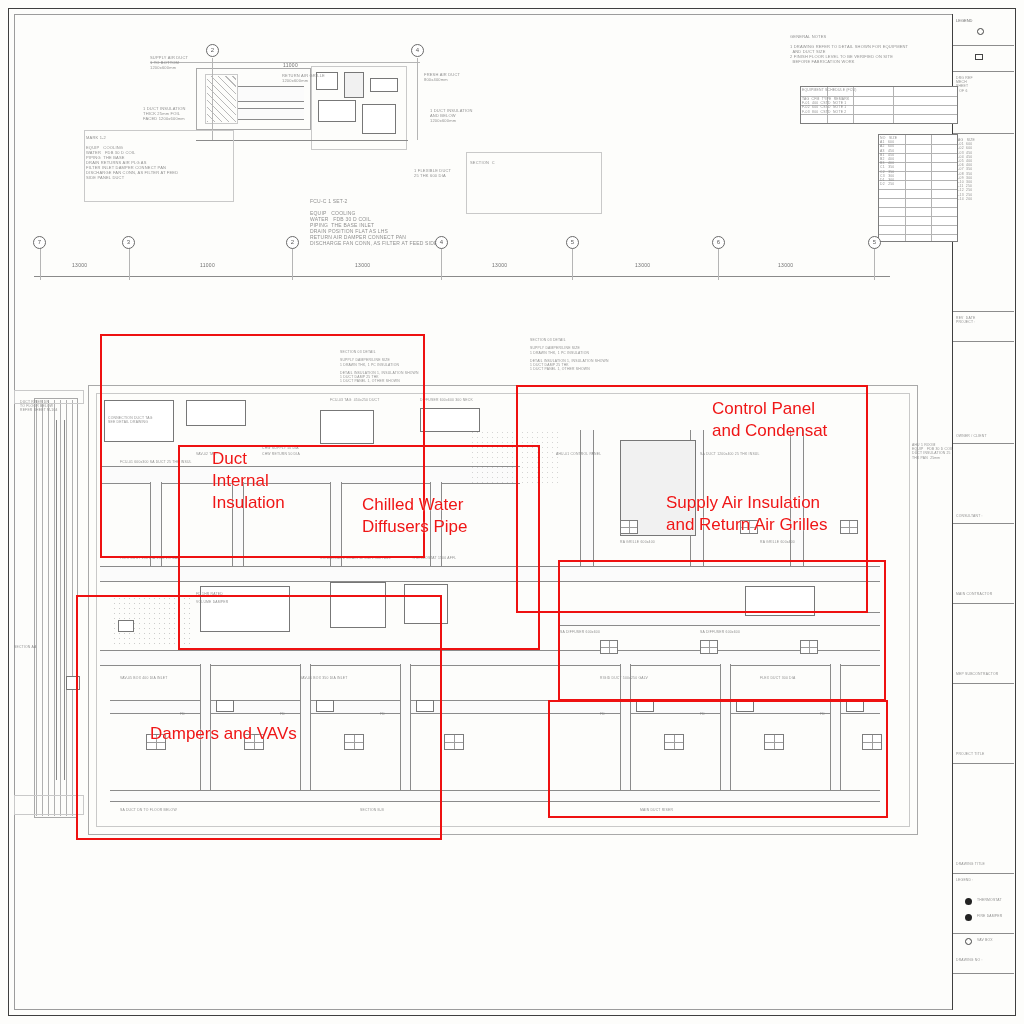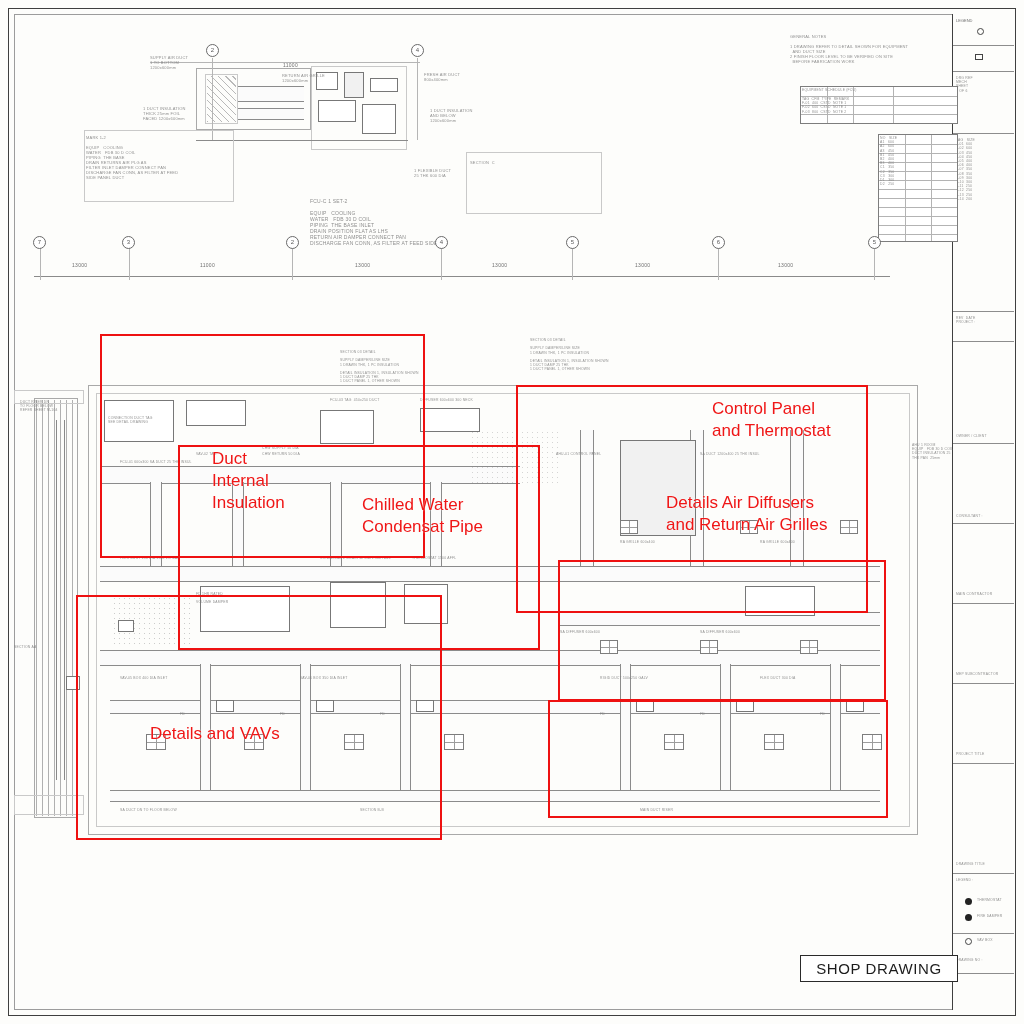--- a/index.html
+++ b/index.html
@@ -584,30 +584,27 @@
 
   <div class="anno-box" style="left:100px; top:334px; width:325px; height:224px;"></div>
 
   <div class="anno-box" style="left:178px; top:445px; width:362px; height:205px;"></div>
   <div class="anno-label" style="left:212px; top:448px;">Duct
 Internal
 Insulation</div>
 
   <div class="anno-box" style="left:516px; top:385px; width:352px; height:228px;"></div>
   <div class="anno-label" style="left:362px; top:494px;">Chilled Water
-Condensat Pipe</div>
+Diffusers Pipe</div>
   <div class="anno-label" style="left:712px; top:398px;">Control Panel
-and Thermostat</div>
+and Condensat</div>
 
   <div class="anno-box" style="left:558px; top:560px; width:328px; height:141px;"></div>
-  <div class="anno-label" style="left:666px; top:492px;">Details Air Diffusers
+  <div class="anno-label" style="left:666px; top:492px;">Supply Air Insulation
 and Return Air Grilles</div>
 
   <div class="anno-box" style="left:76px; top:595px; width:366px; height:245px;"></div>
-  <div class="anno-label" style="left:150px; top:723px;">Details and VAVs</div>
+  <div class="anno-label" style="left:150px; top:723px;">Dampers and VAVs</div>
 
   <div class="anno-box" style="left:548px; top:700px; width:340px; height:118px;"></div>
 
-  <div id="stamp">
-    <span>SHOP DRAWING</span>
-  </div>
 
 </div>
 
 </body></html>

